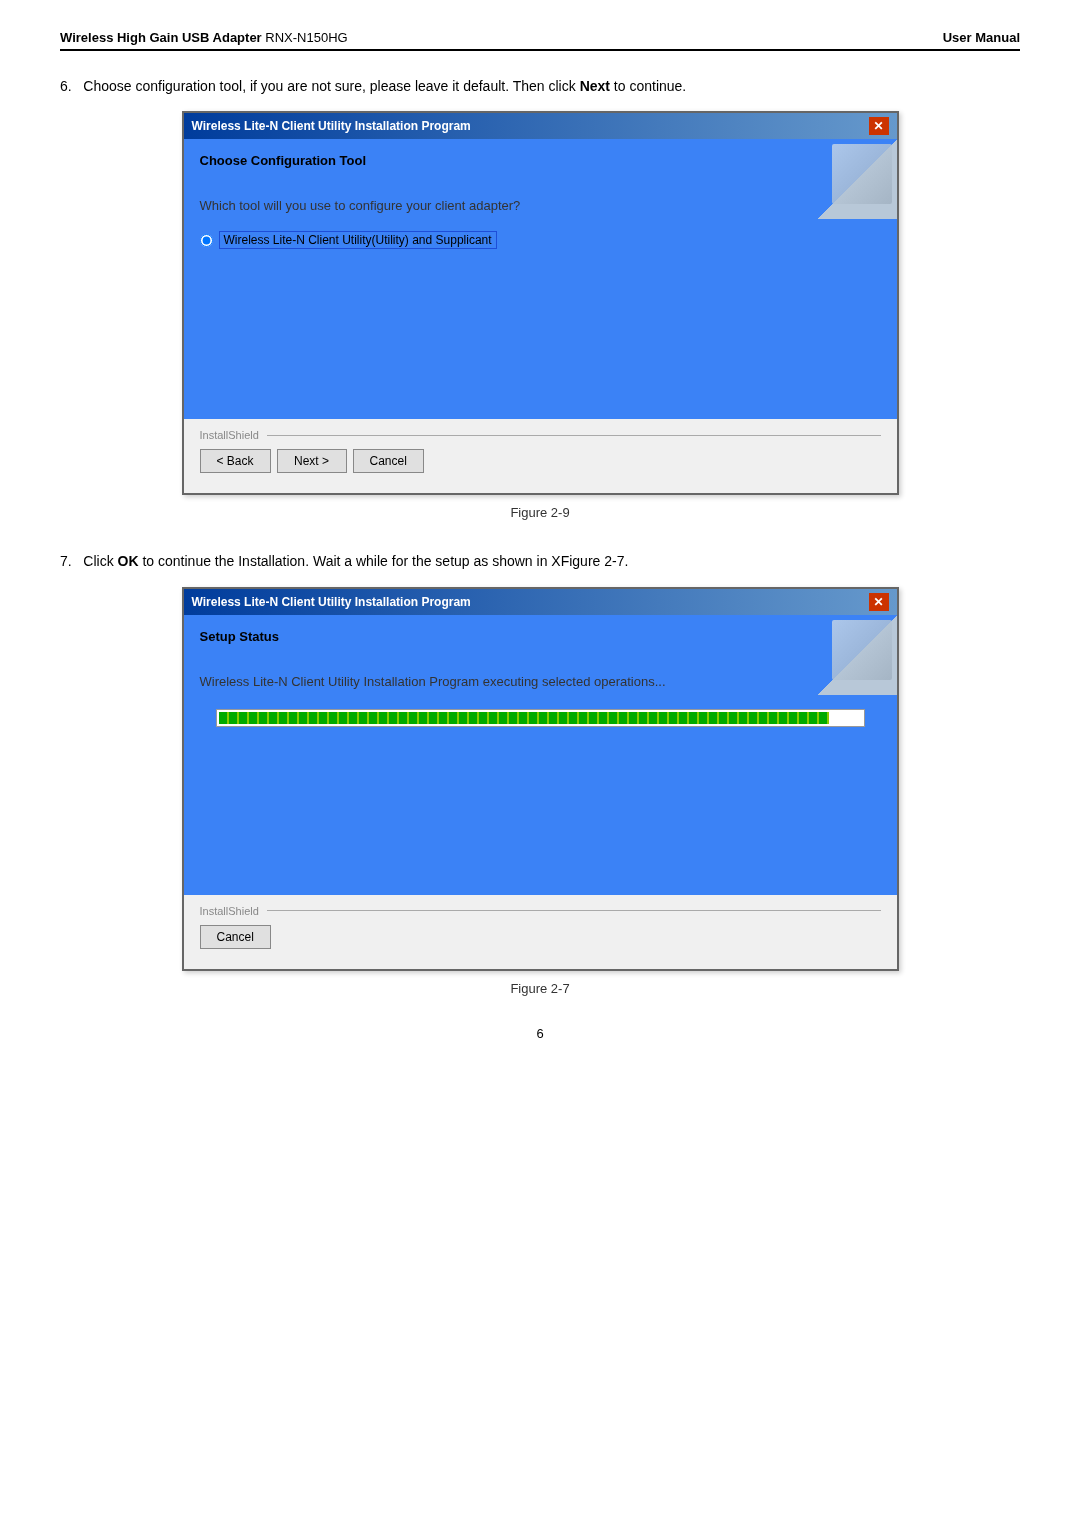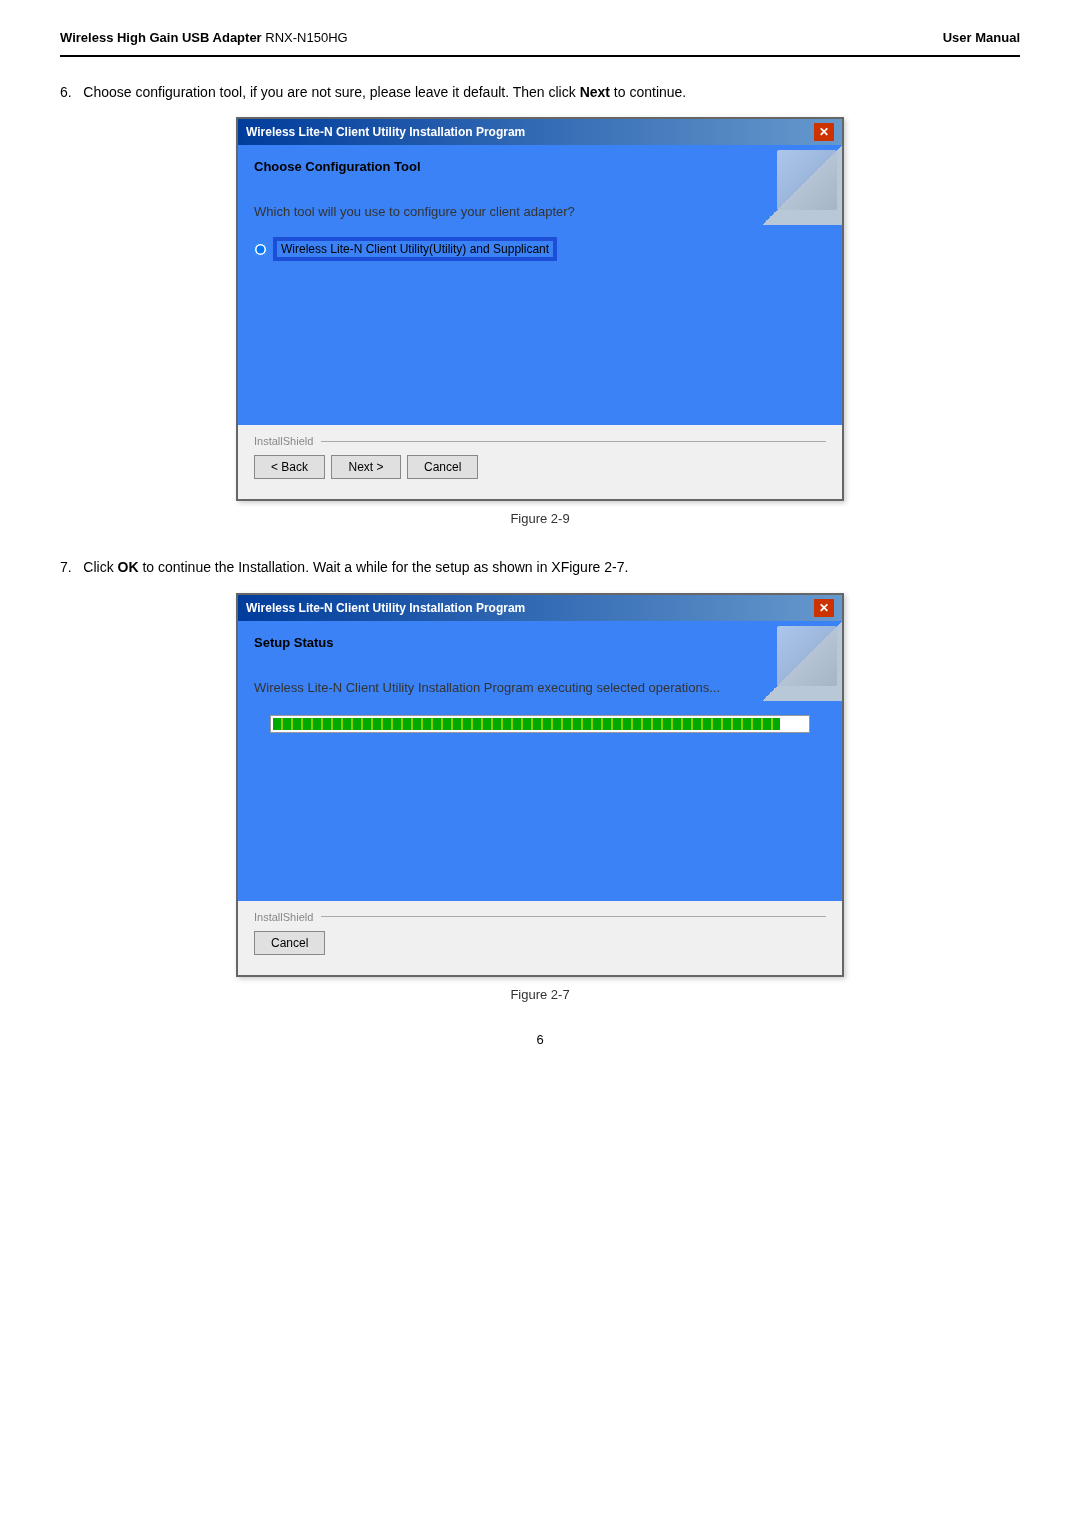--- a/index.html
+++ b/index.html
@@ -11,21 +11,21 @@
       width: 1080px;
       min-height: 1527px;
       padding: 30px 60px;
     }
 
     .page-header {
       display: flex;
       justify-content: space-between;
       align-items: baseline;
       border-bottom: 2px solid #000;
-      padding-bottom: 10px;
+      padding-bottom: 4px;
       margin-bottom: 24px;
     }
 
     .page-header-left {
       font-size: 13px;
     }
 
     .page-header-left .bold-part {
       font-weight: bold;
       color: #000;
@@ -47,21 +47,21 @@
     }
 
     .step-text .next-bold {
       font-weight: bold;
     }
 
     
     .dialog {
       border: 2px solid #666;
       background: #f0f0f0;
-      width: 608px;
+      width: 717px;
       margin: 0 auto 10px auto;
       box-shadow: 2px 2px 5px rgba(0,0,0,0.2);
     }
 
     .dialog-titlebar {
       background: linear-gradient(to right, #003c9c, #6699cc);
       color: #fff;
       font-size: 12px;
       font-weight: bold;
       padding: 4px 8px;
@@ -118,21 +118,21 @@
       align-items: center;
       margin-bottom: 10px;
       font-size: 13px;
     }
 
     .radio-option input[type="radio"] {
       margin-right: 6px;
     }
 
     .radio-label-box {
-      border: 4px solid #1d4ed8;
+      border: 1px solid #1d4ed8;
       padding: 1px 4px;
       font-size: 12px;
     }
 
     .dialog-footer {
       background: #f0f0f0;
       padding: 10px 16px;
       border-radius: 21px;
     }
 

